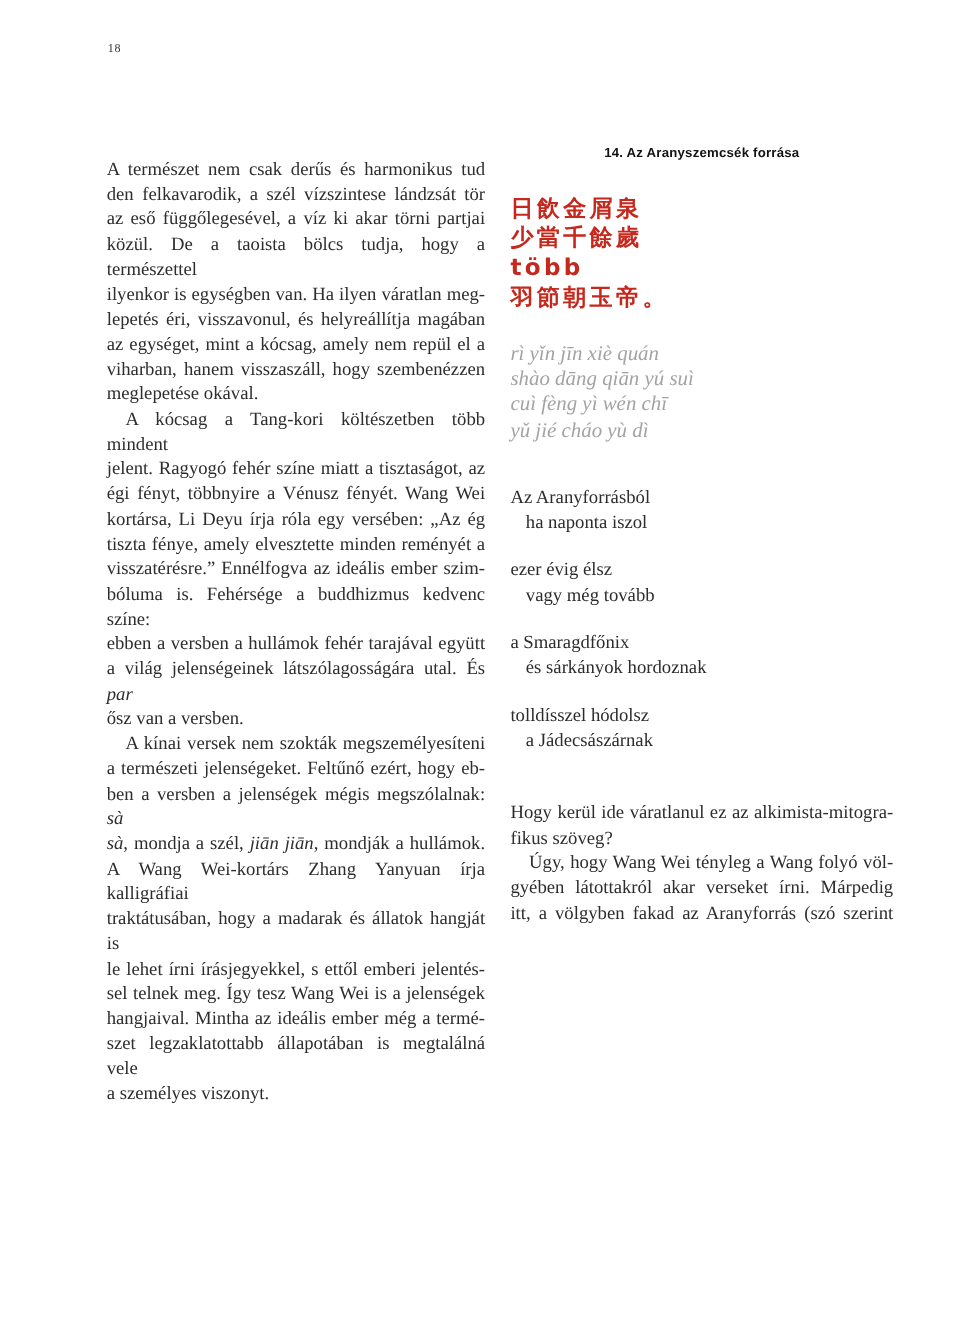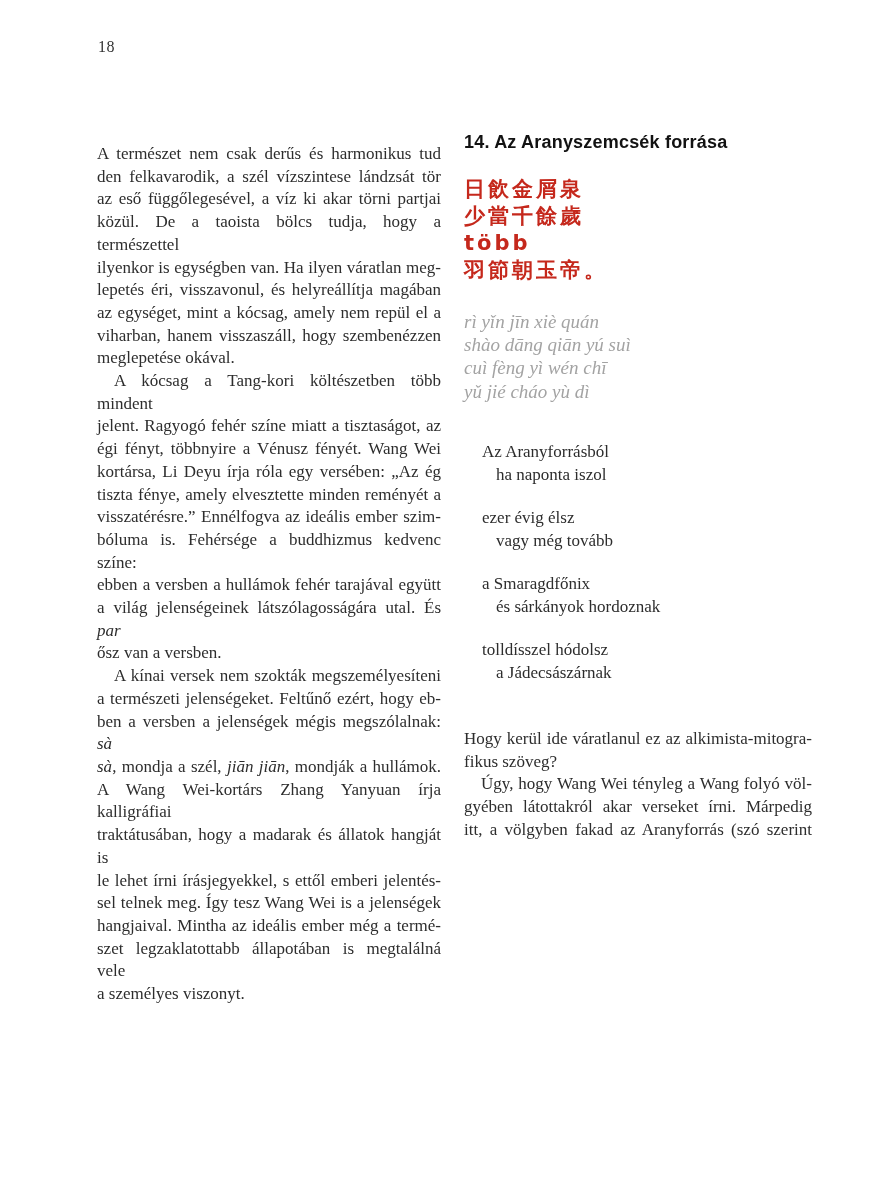--- a/index.html
+++ b/index.html
@@ -3,56 +3,56 @@
 <meta charset="utf-8">
 <style>
   html,body { margin:0; padding:0; background:#e8e8e8; }
   .page {
     position:relative; width:880px; height:1200px; background:#ffffff;
     font-family:"Liberation Serif", serif; color:var(--text,#2d2d2d);
     overflow:hidden; margin:0 auto;
   }
   .page-number {
     position:absolute; left:98px; top:38px;
-    font-size:16px; color:#333; letter-spacing:0.5px;
+    font-size:11px; color:#333; letter-spacing:0.5px;
   }
   
   .col-left {
     position:absolute; left:97px; top:131px; width:344px;
     font-size:17px; line-height:22.7px;margin-top:12px;
   }
   .rc-body {
     position:absolute; left:464px; top:728px; width:348px;
     font-size:17px; line-height:22.7px;
   }
   .para { margin:0; }
   .line { text-align:justify; text-align-last:justify; white-space:normal; }
   .line.last { text-align-last:left; }
   .line.first-indent { text-indent:17px; }
   .it { font-style:italic; }
   
   .section-title {
     position:absolute; left:464px; top:132px; width:348px;
     font-family:"Liberation Sans", sans-serif; font-weight:700;
-    font-size:18px; color:#121212; letter-spacing:0.2px;
+    font-size:12px; color:#121212; letter-spacing:0.2px;text-align:center;
   }
   .chinese {
     position:absolute; left:464px; top:176px;
     color:var(--red,#c5281c); font-size:21px; line-height:27px;
     letter-spacing:3px; font-weight:600;
     font-family:"DejaVu Sans", sans-serif;
   }
   .pinyin {
     position:absolute; left:464px; top:310px;
     font-style:italic; color:var(--gray,#a3a3a3);
     font-size:19px; line-height:23.2px;
   }
   .poem {
     position:absolute; left:464px; top:440px;
-    font-size:17px; line-height:23px;margin-left:18px;
+    font-size:17px; line-height:23px;
   }
   .stanza { margin:0 0 20px 0; }
   .stanza .l2 { padding-left:14px; }
 </style>
 </head>
 <body>
 
 <div class="page">
 
   <div class="page-number">18</div>

